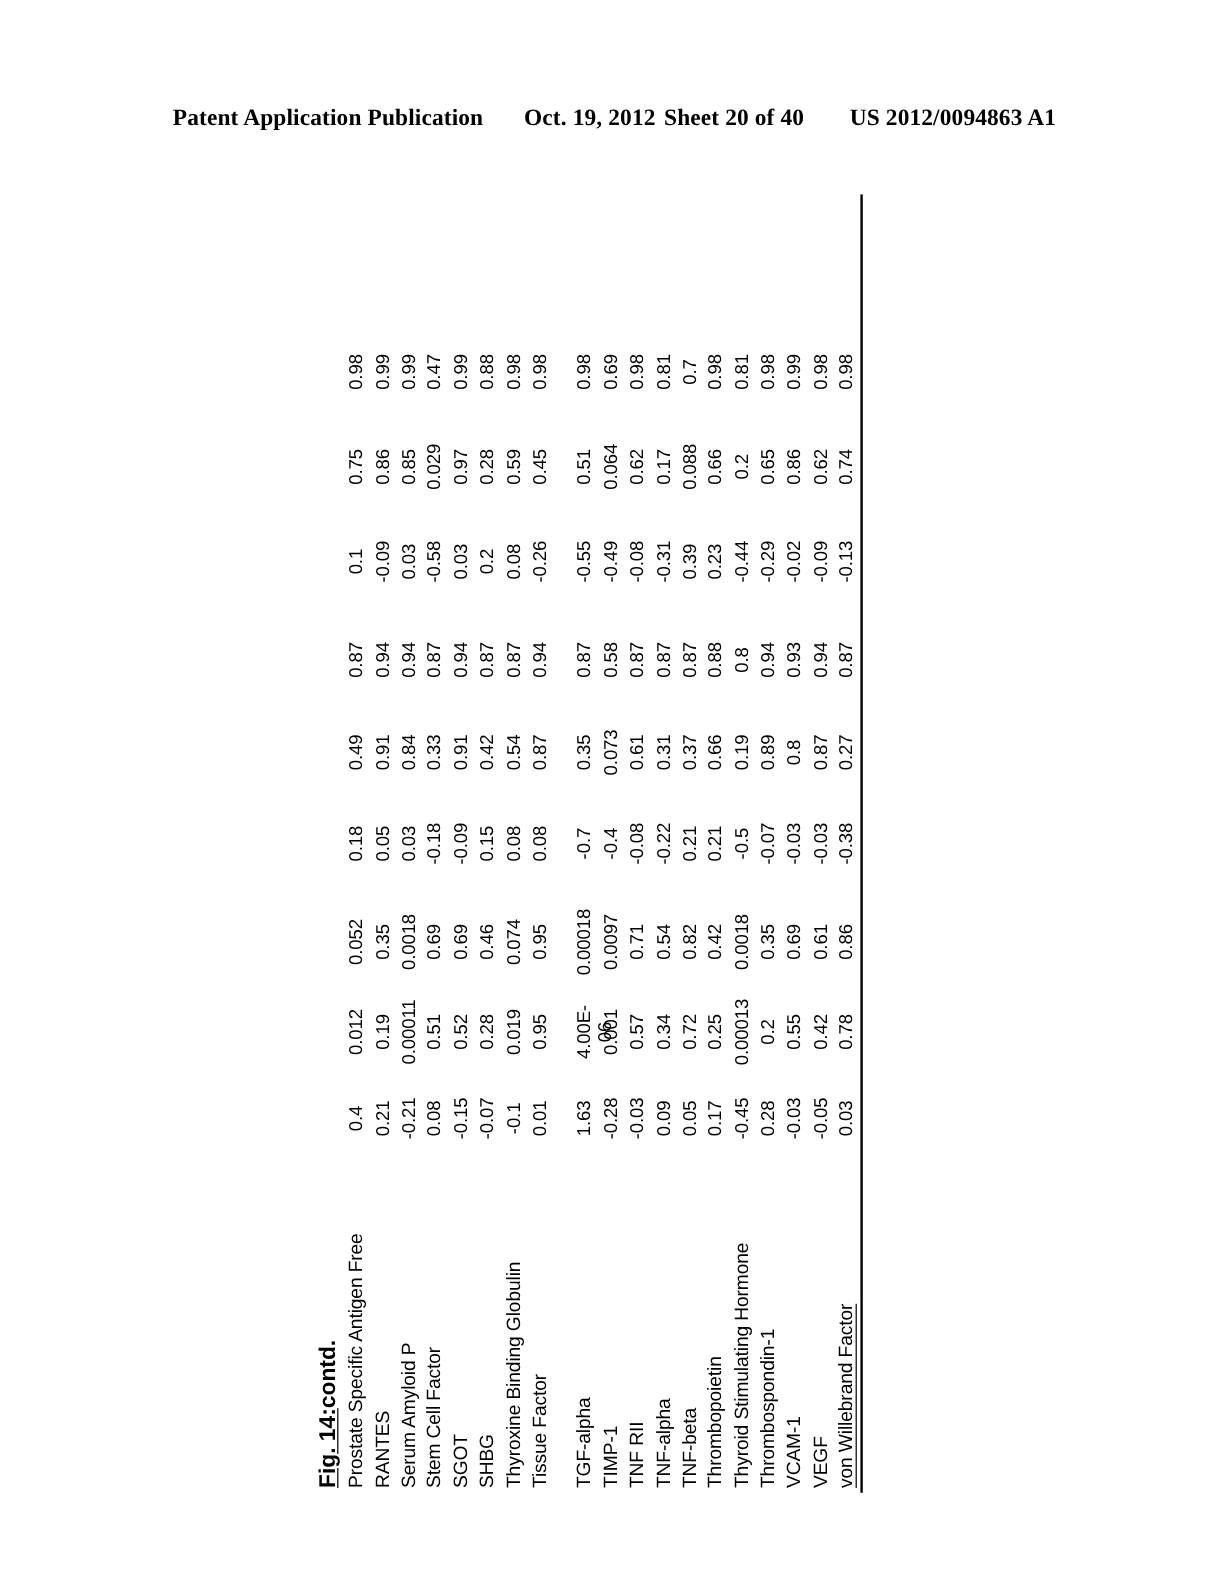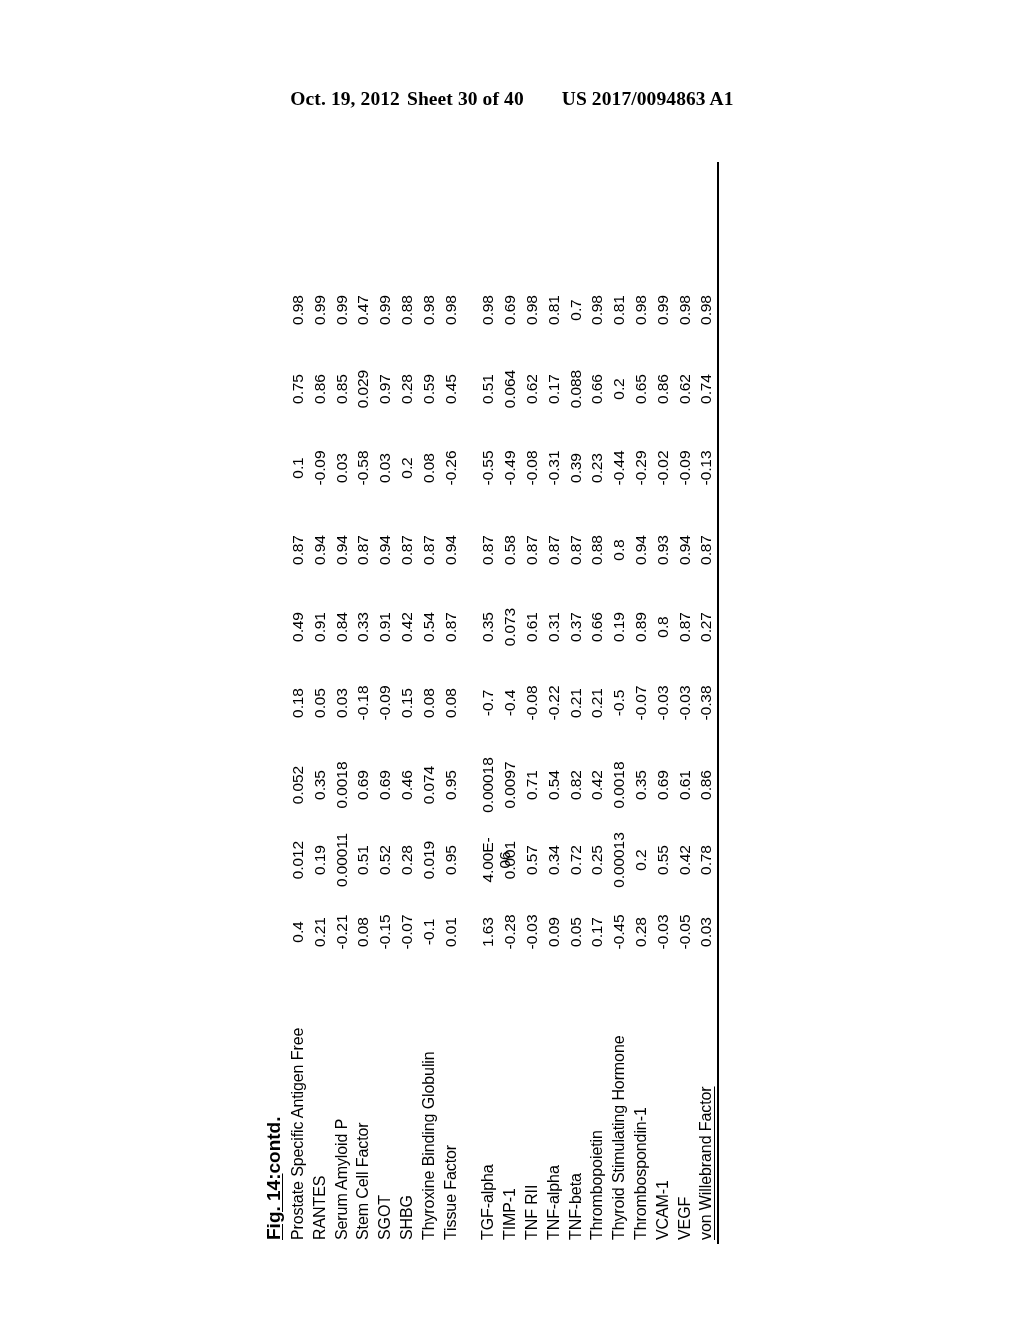--- a/index.html
+++ b/index.html
@@ -111,23 +111,24 @@
     left: -4px;
     width: 1082px;
     height: 2px;
     background: #000000;
   }
 </style>
 </head>
 <body>
 
 <div class="patent-header">
+  <span class="hdr-pub">Patent Application Publication</span>
   <span class="hdr-date">Oct. 19, 2012</span>
-  <span class="hdr-sheet">Sheet 30 of 40</span>
-  <span class="hdr-num">US 2017/0094863 A1</span>
+  <span class="hdr-sheet">Sheet 20 of 40</span>
+  <span class="hdr-num">US 2012/0094863 A1</span>
 </div>
 
 <div id="rot-stage">
   <div class="fig-table" id="fig-table" style="height: 460.4px;">
 
     <div class="fig-caption">
       <span class="fig-num">Fig. 14:</span><span>contd.</span>
     </div>
 
   <div class="trow" style="top: 26px;">

